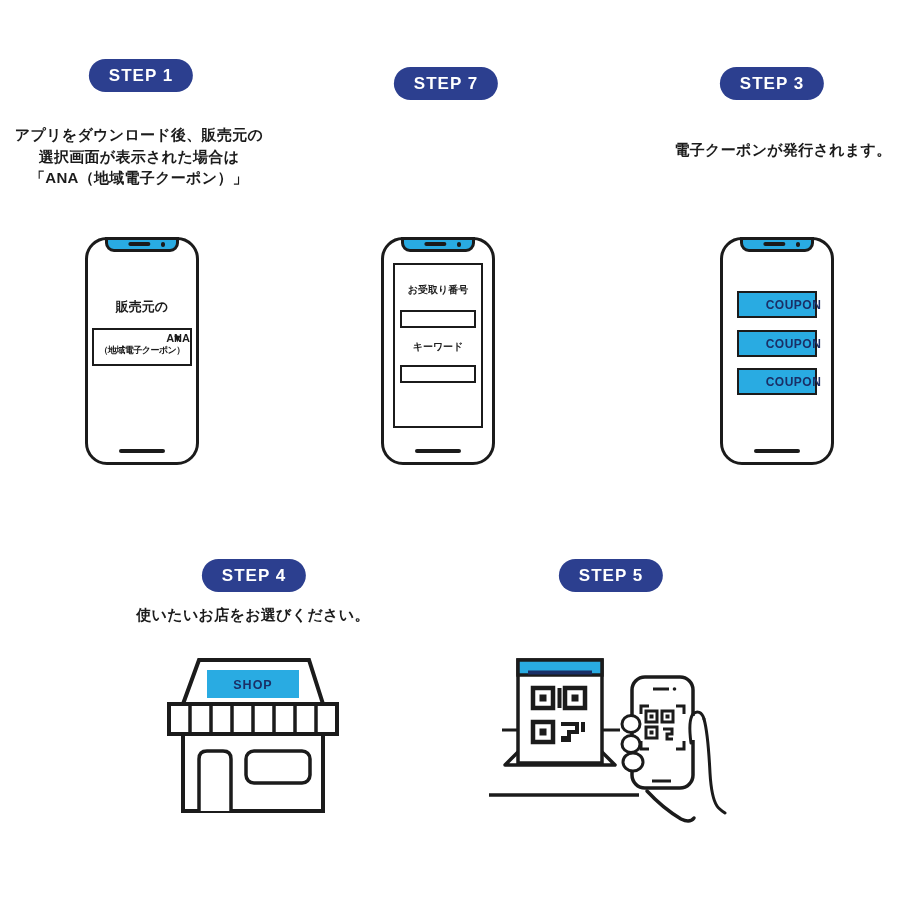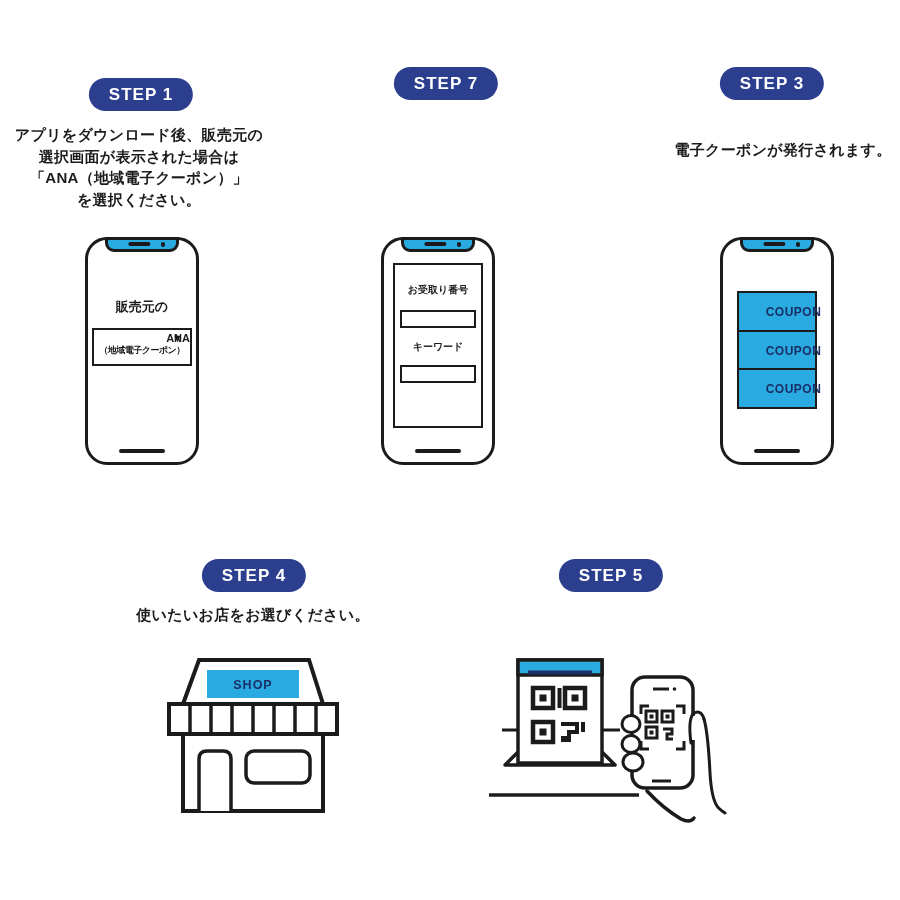--- a/index.html
+++ b/index.html
@@ -61,38 +61,37 @@
     width:90px; height:165px; border:2.5px solid #1b1b1b; background:#fff;
   }
   .p2-label { position:absolute; width:100%; text-align:center; font-size:10px; font-weight:bold; white-space:nowrap; }
   .p2-box {
     position:absolute; left:50%; transform:translateX(-50%);
     width:76px; height:18px; border:2.5px solid #1b1b1b; background:#fff;
   }
   
   .coupon {
     position:absolute; left:50%; transform:translateX(-50%);
-    width:80px; height:41px; background:#29abe2; border:2.5px solid #1b1b1b;
+    width:80px; height:27px; background:#29abe2; border:2.5px solid #1b1b1b;
     display:flex; align-items:center; justify-content:center;
     font-size:12px; font-weight:bold; color:#1a2f66; letter-spacing:0.5px;padding-left:33px;
   }
   svg { position:absolute; overflow:visible; }
   svg text { font-family:"Liberation Sans","DejaVu Sans",sans-serif; }
 </style>
 </head>
 <body>
 
 <div class="canvas">
 
-  <div class="badge" style="left:141px; top:78px">STEP 1</div>
+  <div class="badge" style="left:141px; top:59px">STEP 1</div>
   <div class="caption" style="left:139px; top:124px">
     <div>アプリをダウンロード後、販売元の</div>
     <div>選択画面が表示された場合は</div>
     <div>「ANA（地域電子クーポン）」</div>
-    <div>を選択ください。</div>
   </div>
   <div class="phone" style="left:142px; top:237px">
     <div class="notch">
       <span class="speaker"></span>
       <span class="cam"></span>
     </div>
     <div class="p1-title">販売元の</div>
     <div class="p1-dropdown">
       <div class="p1-main">
         <span>ANA</span>

